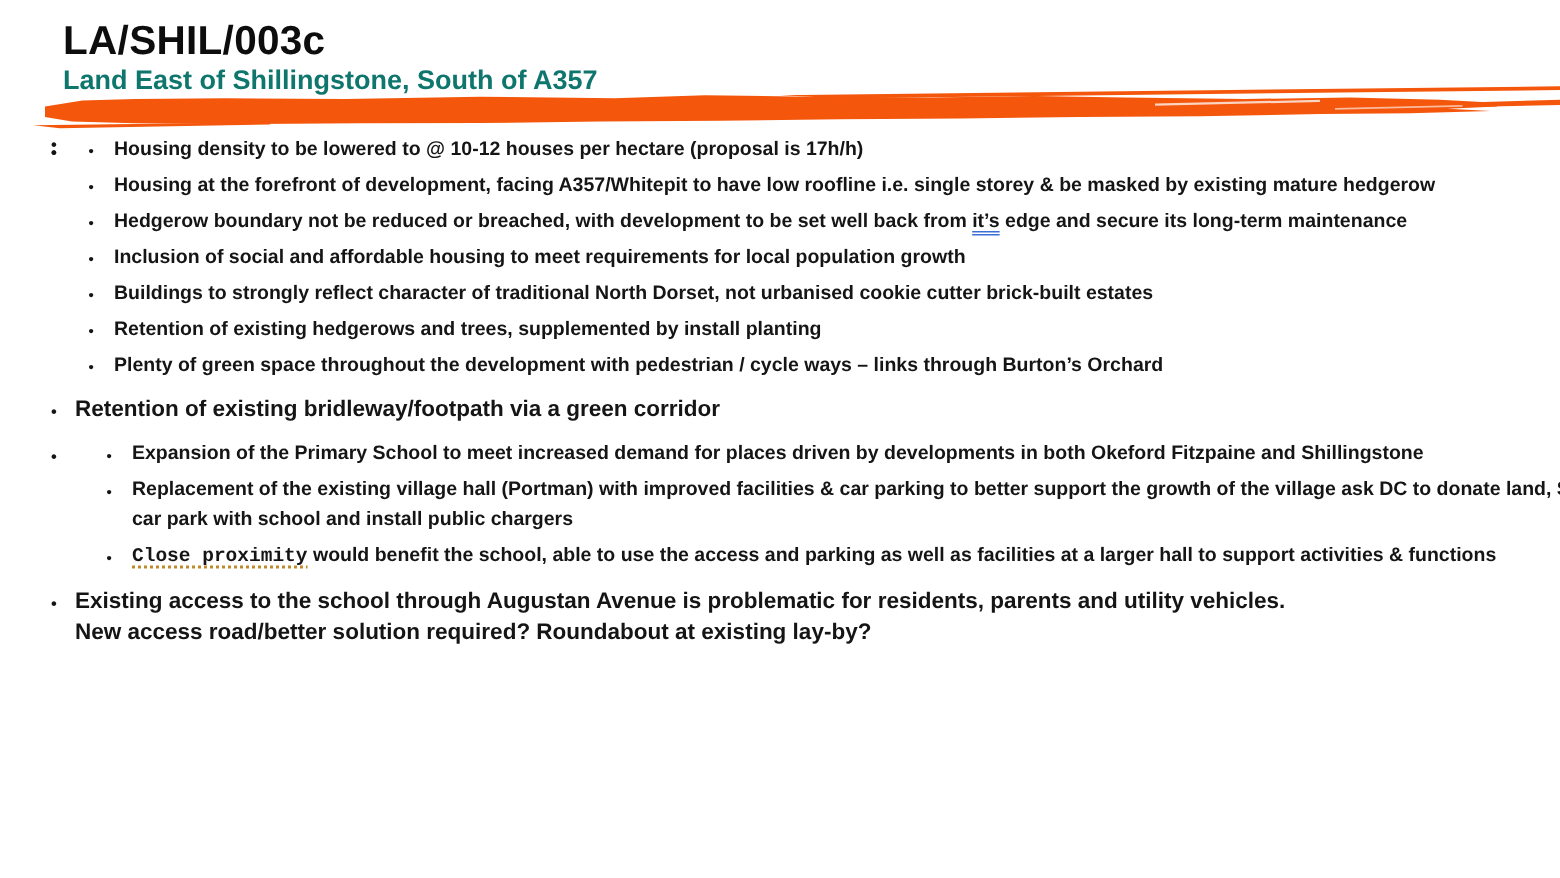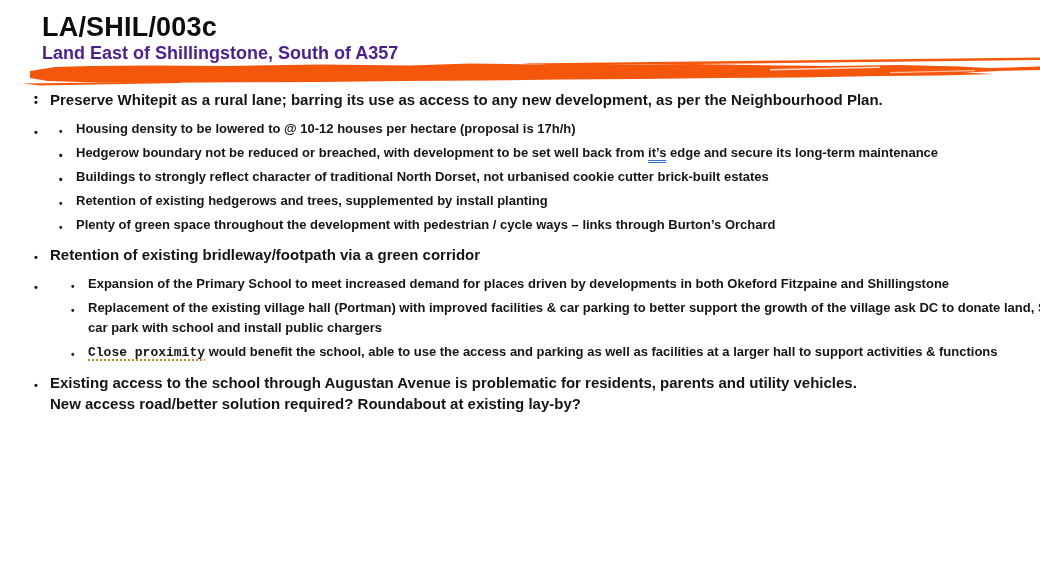--- a/index.html
+++ b/index.html
@@ -20,21 +20,21 @@
     font-weight: 700;
     line-height: 1.08;
     letter-spacing: 0.2px;
     color: #0d0d0d;
   }
   .slide-subtitle {
     margin: 2px 0 0 0;
     font-size: 18px;
     font-weight: 700;
     line-height: 1.1;
-    color: #4c1d95;
+    color: #0f766e;
   }
   .brush-divider {
     position: absolute;
     left: 0;
     top: 52px;
     width: 1040px;
     height: 36px;
     color: var(--accent, #f4560b);
     pointer-events: none;
   }
@@ -104,26 +104,26 @@
       <path fill="currentColor" d="M520 11.5 L1040 5.5 L1040 8 L560 13.5 Z"></path>
       <path fill="currentColor" d="M955 17 L1040 14.5 L1040 18 L955 19.8 Z"></path>
       <path fill="currentColor" d="M22 31.5 L180 29.5 L180 31 L40 33.5 Z"></path>
       <path fill="#ffffff" opacity="0.75" d="M770 17 L880 14.5 L880 16 L770 18.5 Z"></path>
       <path fill="#ffffff" opacity="0.6" d="M890 20 L975 18 L975 19.2 L890 21.2 Z"></path>
     </svg>
   </div>
 
   <ul class="bullet-list">
       <li class="bullet lv1"><span class="dot">•</span></li>
-      <li class="bullet lv1"><span class="dot">•</span><span class="txt"><span>Preserve Whitepit as a rural lane; barring its use as access to any new development, as per the Neighbourhood Plan.</span></span></li>
+      <li class="bullet lv1"><span class="dot">•</span></li>
       <li class="bullet lv1"><span class="dot">•</span></li>
       <li class="bullet lv2"><span class="dot">•</span><span class="txt"><span>Housing density to be lowered to @ 10-12 houses per hectare (proposal is 17h/h)</span></span></li>
-      <li class="bullet lv2"><span class="dot">•</span></li>
+      <li class="bullet lv2"><span class="dot">•</span><span class="txt"><span>Housing at the forefront of development, facing A357/Whitepit to have low roofline i.e. single storey &amp; be masked by existing mature hedgerow</span></span></li>
       <li class="bullet lv2"><span class="dot">•</span><span class="txt"><span>Hedgerow boundary not be reduced or breached, with development to be set well back from </span><span class="mark-grammar">it’s</span><span> edge and secure its long-term maintenance</span></span></li>
-      <li class="bullet lv2"><span class="dot">•</span></li>
+      <li class="bullet lv2"><span class="dot">•</span><span class="txt"><span>Inclusion of social and affordable housing to meet requirements for local population growth</span></span></li>
       <li class="bullet lv2"><span class="dot">•</span><span class="txt"><span>Buildings to strongly reflect character of traditional North Dorset, not urbanised cookie cutter brick-built estates</span></span></li>
       <li class="bullet lv2"><span class="dot">•</span><span class="txt"><span>Retention of existing hedgerows and trees, supplemented by install planting</span></span></li>
       <li class="bullet lv2"><span class="dot">•</span><span class="txt"><span>Plenty of green space throughout the development with pedestrian / cycle ways – links through Burton’s Orchard</span></span></li>
       <li class="bullet lv1"><span class="dot">•</span><span class="txt"><span>Retention of existing bridleway/footpath via a green corridor</span></span></li>
       <li class="bullet lv1"><span class="dot">•</span></li>
       <li class="bullet lv3"><span class="dot">•</span><span class="txt"><span>Expansion of the Primary School to meet increased demand for places driven by developments in both Okeford Fitzpaine and Shillingstone</span></span></li>
       <li class="bullet lv3"><span class="dot">•</span><span class="txt"><span>Replacement of the existing village hall (Portman) with improved facilities &amp; car parking to better support the growth of the village  ask DC to donate land, Share car park with school and install public chargers</span></span></li>
       <li class="bullet lv3"><span class="dot">•</span><span class="txt"><span class="mark-refinement">Close proximity</span><span> would benefit the school, able to use the access and parking as well as facilities at a larger hall to support activities &amp; functions</span></span></li>
       <li class="bullet lv1"><span class="dot">•</span><span class="txt"><span>Existing access to the school through Augustan Avenue is problematic for residents, parents and utility vehicles.</span><br><span>New access road/better solution required? Roundabout at existing lay-by?</span></span></li>
     </ul>

